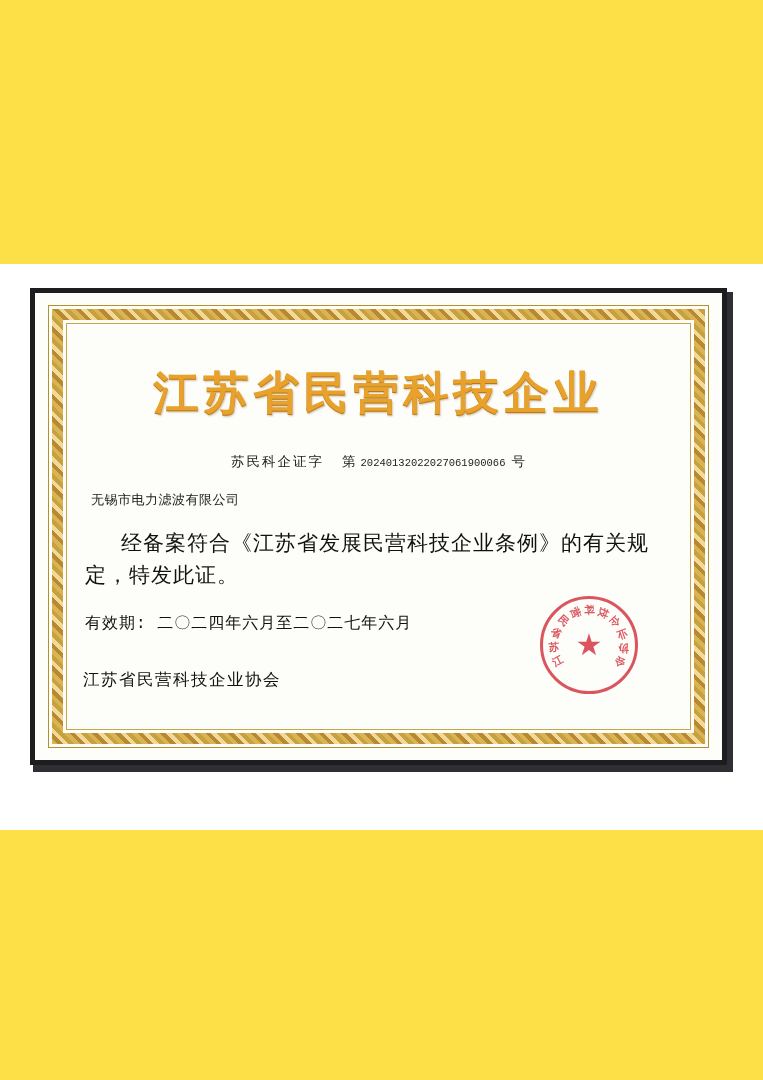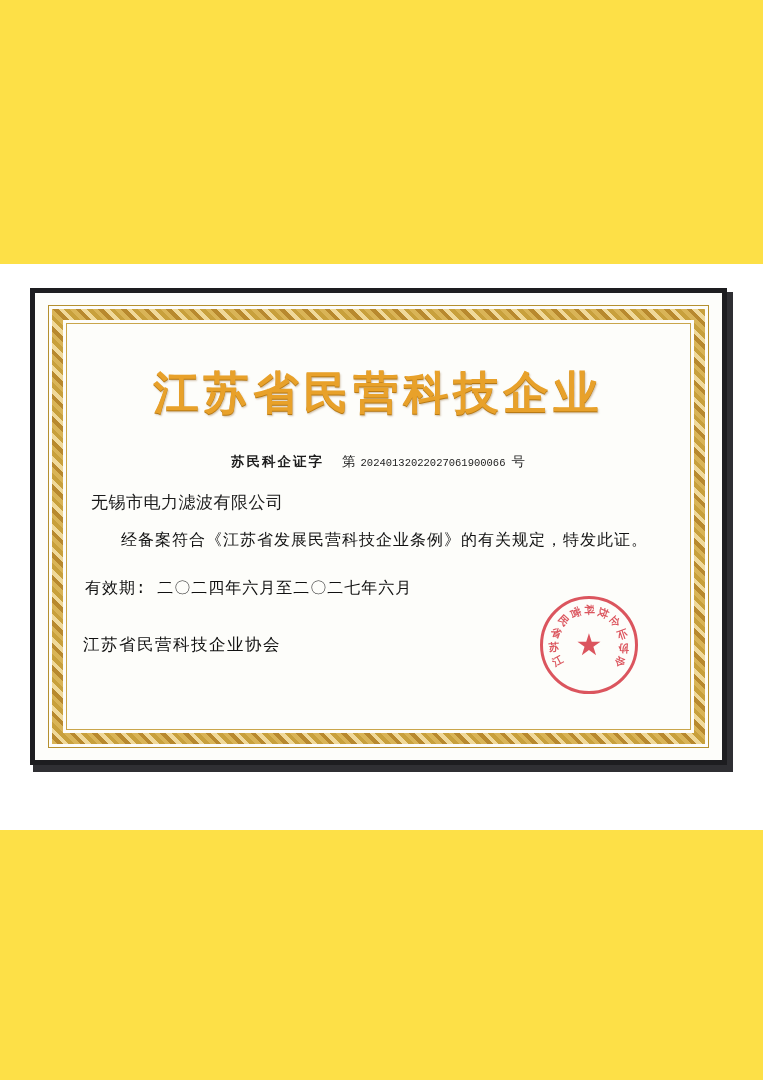--- a/index.html
+++ b/index.html
@@ -113,40 +113,40 @@
        1px 2px 2px rgba(120,70,0,0.35);
     white-space: nowrap;
   }
   .cert-number-row {
     margin-top: 30px;
     text-align: center;
     font-size: 13.5px;
     color: #1b1b1b;
     letter-spacing: 1px;
   }
-  .cert-number-row .label { letter-spacing: 2px; font-weight: bold; }
+  .cert-number-row .label { letter-spacing: 2px; }
   .cert-number-row .di { margin-left: 18px; margin-right: 4px; }
   .cert-number-row .serial {
     font-family: Liberation Mono, monospace;
     font-size: 10.5px;
     letter-spacing: 0px;
   }
   .cert-number-row .hao { margin-left: 6px; }
 
   .company-row {
     margin-top: 20px;
     padding-left: 8px;
-    font-size: 17px;
+    font-size: 13px;
     color: #1b1b1b;
     letter-spacing: 0.5px;
   }
   .body-para {
-    margin-top: 10px;
+    margin-top: 18px;
     padding-left: 2px;
-    font-size: 16px;
+    font-size: 21px;
     line-height: 32px;
     color: #111;
     letter-spacing: 1px;
   }
   .body-para .indent { display: inline-block; width: 36px; }
   .validity {
     margin-top: 22px;
     padding-left: 2px;
     font-size: 16px;
     color: #111;

